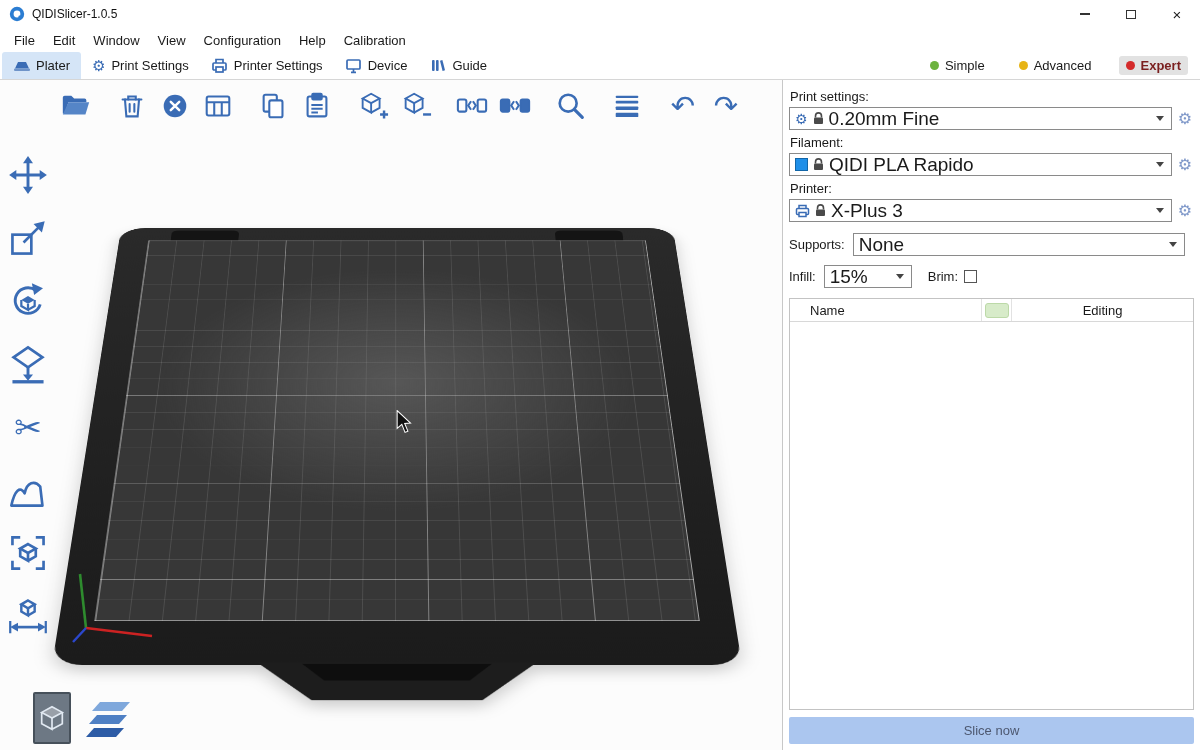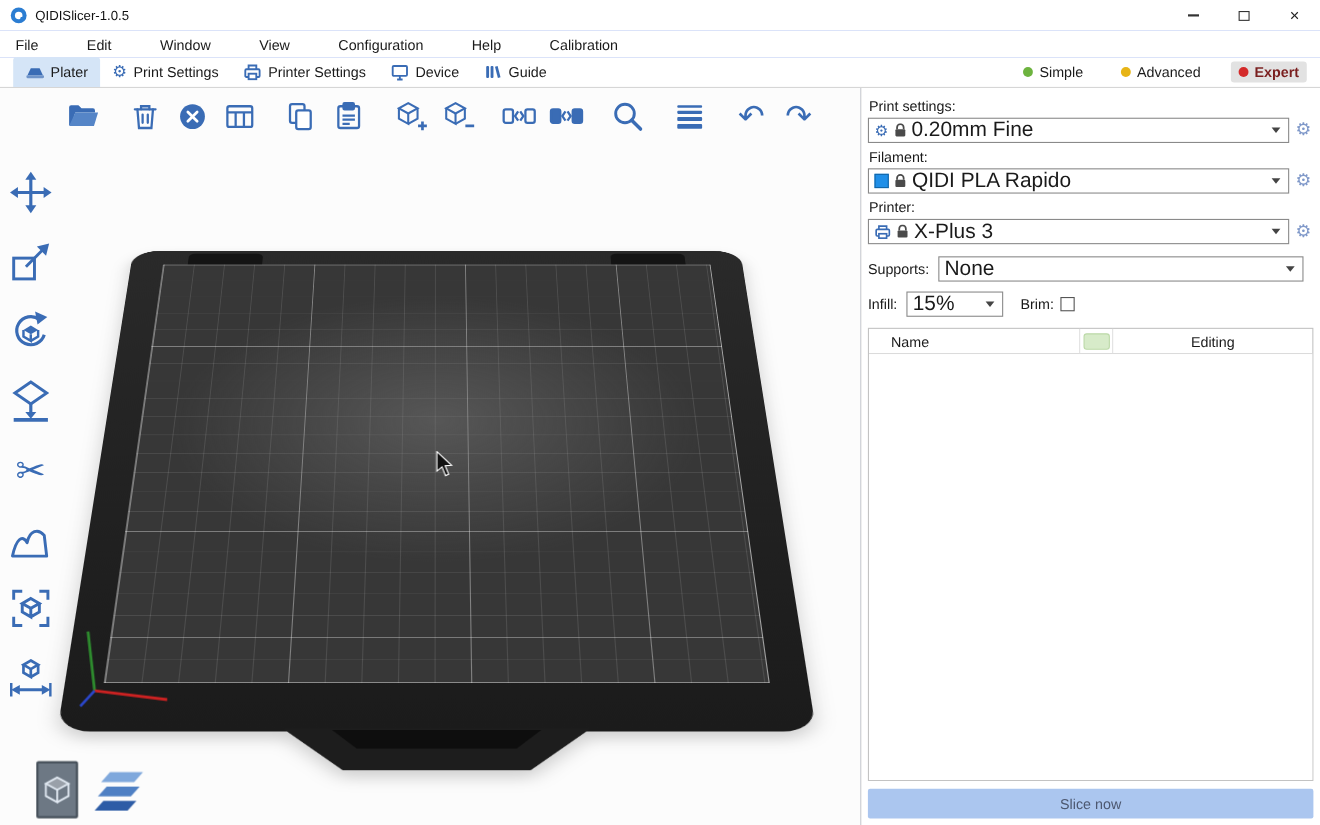--- a/index.html
+++ b/index.html
@@ -1,35 +1,35 @@
 <!DOCTYPE html>
 <html><head>
 <meta charset="utf-8">
 <style>
   html,body{margin:0;padding:0;background:#e8e8e8;}
-  .app{position:relative;width:1200px;height:750px;background:#1d4ed8;overflow:hidden;
+  .app{position:relative;width:1200px;height:750px;background:#14532d;overflow:hidden;
        font-family:"Liberation Sans",sans-serif;color:#1a1a1a;box-sizing:border-box;}
   *{box-sizing:border-box;}
 
   
   .titlebar{height:28px;display:flex;align-items:center;padding-left:9px;background:#fff;}
   .app-icon{width:16px;height:16px;margin-right:7px;display:flex;}
   .win-title{font-size:12px;color:#111;}
   .win-controls{margin-left:auto;display:flex;height:100%;}
   .win-btn{width:46px;height:100%;display:flex;align-items:center;justify-content:center;font-size:14px;color:#222;}
   .glyph-min{display:block;width:10px;height:1.4px;background:#333;}
   .glyph-max{display:block;width:10px;height:9px;border:1.2px solid #333;}
   .glyph-close{font-size:15px;line-height:1;}
 
   
-  .menubar{height:24px;display:flex;align-items:center;padding-left:5px;font-size:13px;background:#fff;gap:26px;}
+  .menubar{height:24px;display:flex;align-items:center;padding-left:5px;font-size:13px;background:#fff;}
   .menu-item{padding:2px 9px;cursor:default;}
 
   
-  .tabbar{height:28px;display:flex;align-items:stretch;background:#fff;border-bottom:1px solid #d6d6d6;padding-left:12px;}
+  .tabbar{height:28px;display:flex;align-items:stretch;background:#fff;border-bottom:1px solid #d6d6d6;padding-left:2px;}
   .tab{display:flex;align-items:center;gap:6px;padding:0 11px;font-size:13px;}
   .tab.active{background:#d5e5f7;border-radius:3px 3px 0 0;}
   .tab-ic{display:flex;align-items:center;}
   .tab-ic svg{width:17px;height:17px;}
   .tab-gear-glyph{font-size:15px;color:#3a6cb5;line-height:1;}
   .modes{margin-left:auto;display:flex;align-items:center;gap:20px;padding-right:12px;font-size:13px;}
   .mode{display:flex;align-items:center;gap:6px;padding:2px 7px;border-radius:3px;}
   .mode.active{background:#e2e2e2;}
   .mode.active .mode-label{color:#7a1f1f;font-weight:bold;}
   .dot{width:9px;height:9px;border-radius:50%;display:inline-block;}

